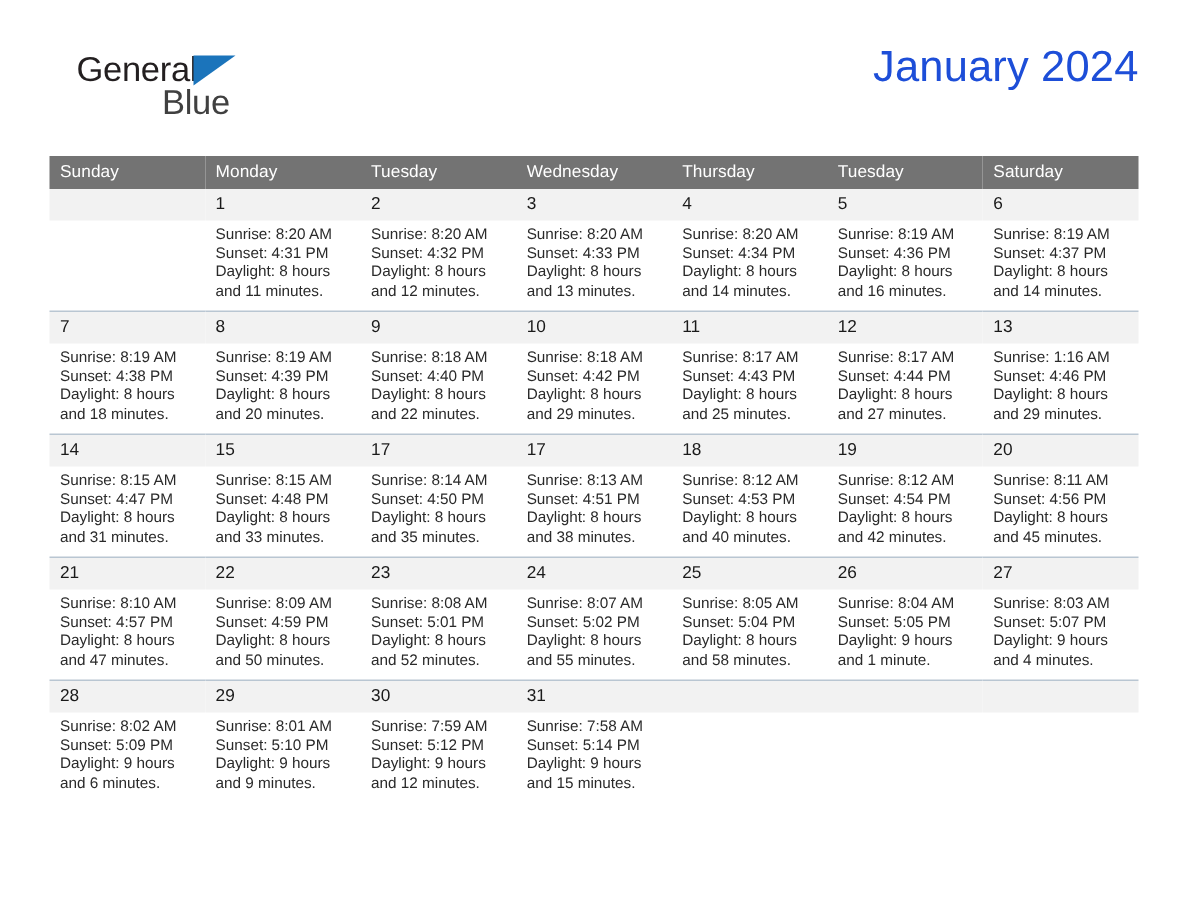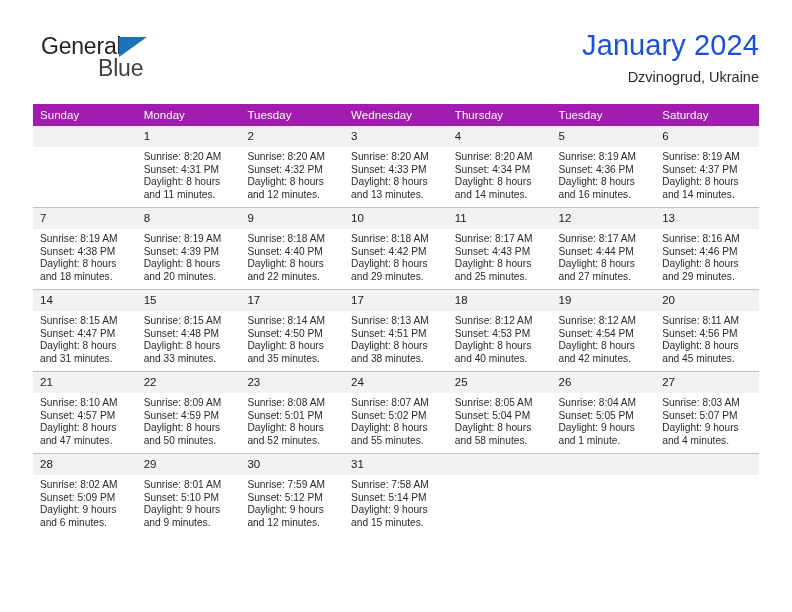--- a/index.html
+++ b/index.html
@@ -24,21 +24,21 @@
   
   .header {
     position: absolute;
     left: 33px;
     top: 28px;
     right: 33px;
     height: 68px;
   }
   .brand {
     position: absolute;
-    left: 8px;
+    left: 18px;
     top: 6px;
     width: 230px;
     height: 58px;
   }
   .brand-line1 {
     position: relative;
     font-size: 23px;
     line-height: 25px;
     color: #231f20;
     letter-spacing: -0.2px;
@@ -86,21 +86,21 @@
   
   .cal {
     position: absolute;
     left: 33px;
     top: 104px;
     width: 726px;
     border-collapse: collapse;
     table-layout: fixed;
   }
   .cal th {
-    background: #a21caf;
+    background: #737373;
     color: #ffffff;
     font-size: 11.5px;
     font-weight: normal;
     text-align: left;
     padding: 5px 0 5px 7px;
     height: 11px;
     letter-spacing: 0.05px;
   }
   .cal td {
     vertical-align: top;
@@ -145,21 +145,20 @@
   <div class="header">
 
     <div class="brand">
       <div class="brand-line1">General</div>
       <div class="brand-tri"></div>
       <div class="brand-line2">Blue</div>
     </div>
 
     <div class="title-wrap">
       <div class="cal-title">January 2024</div>
-      <div class="cal-sub">Dzvinogrud, Ukraine</div>
     </div>
 
   </div>
 
   <table class="cal">
     <thead>
       <tr>
         <th>Sunday</th>
         <th>Monday</th>
         <th>Tuesday</th>
@@ -286,21 +285,21 @@
             <div class="cell-body">
               <div>Sunrise: 8:17 AM</div>
               <div>Sunset: 4:44 PM</div>
               <div>Daylight: 8 hours</div>
               <div>and 27 minutes.</div>
             </div>
           </td>
           <td>
             <span class="daynum">13</span>
             <div class="cell-body">
-              <div>Sunrise: 8:16 AM</div>
+              <div>Sunrise: 1:16 AM</div>
               <div>Sunset: 4:46 PM</div>
               <div>Daylight: 8 hours</div>
               <div>and 29 minutes.</div>
             </div>
           </td>
         </tr>
         <tr>
           <td>
             <span class="daynum">14</span>
             <div class="cell-body">

